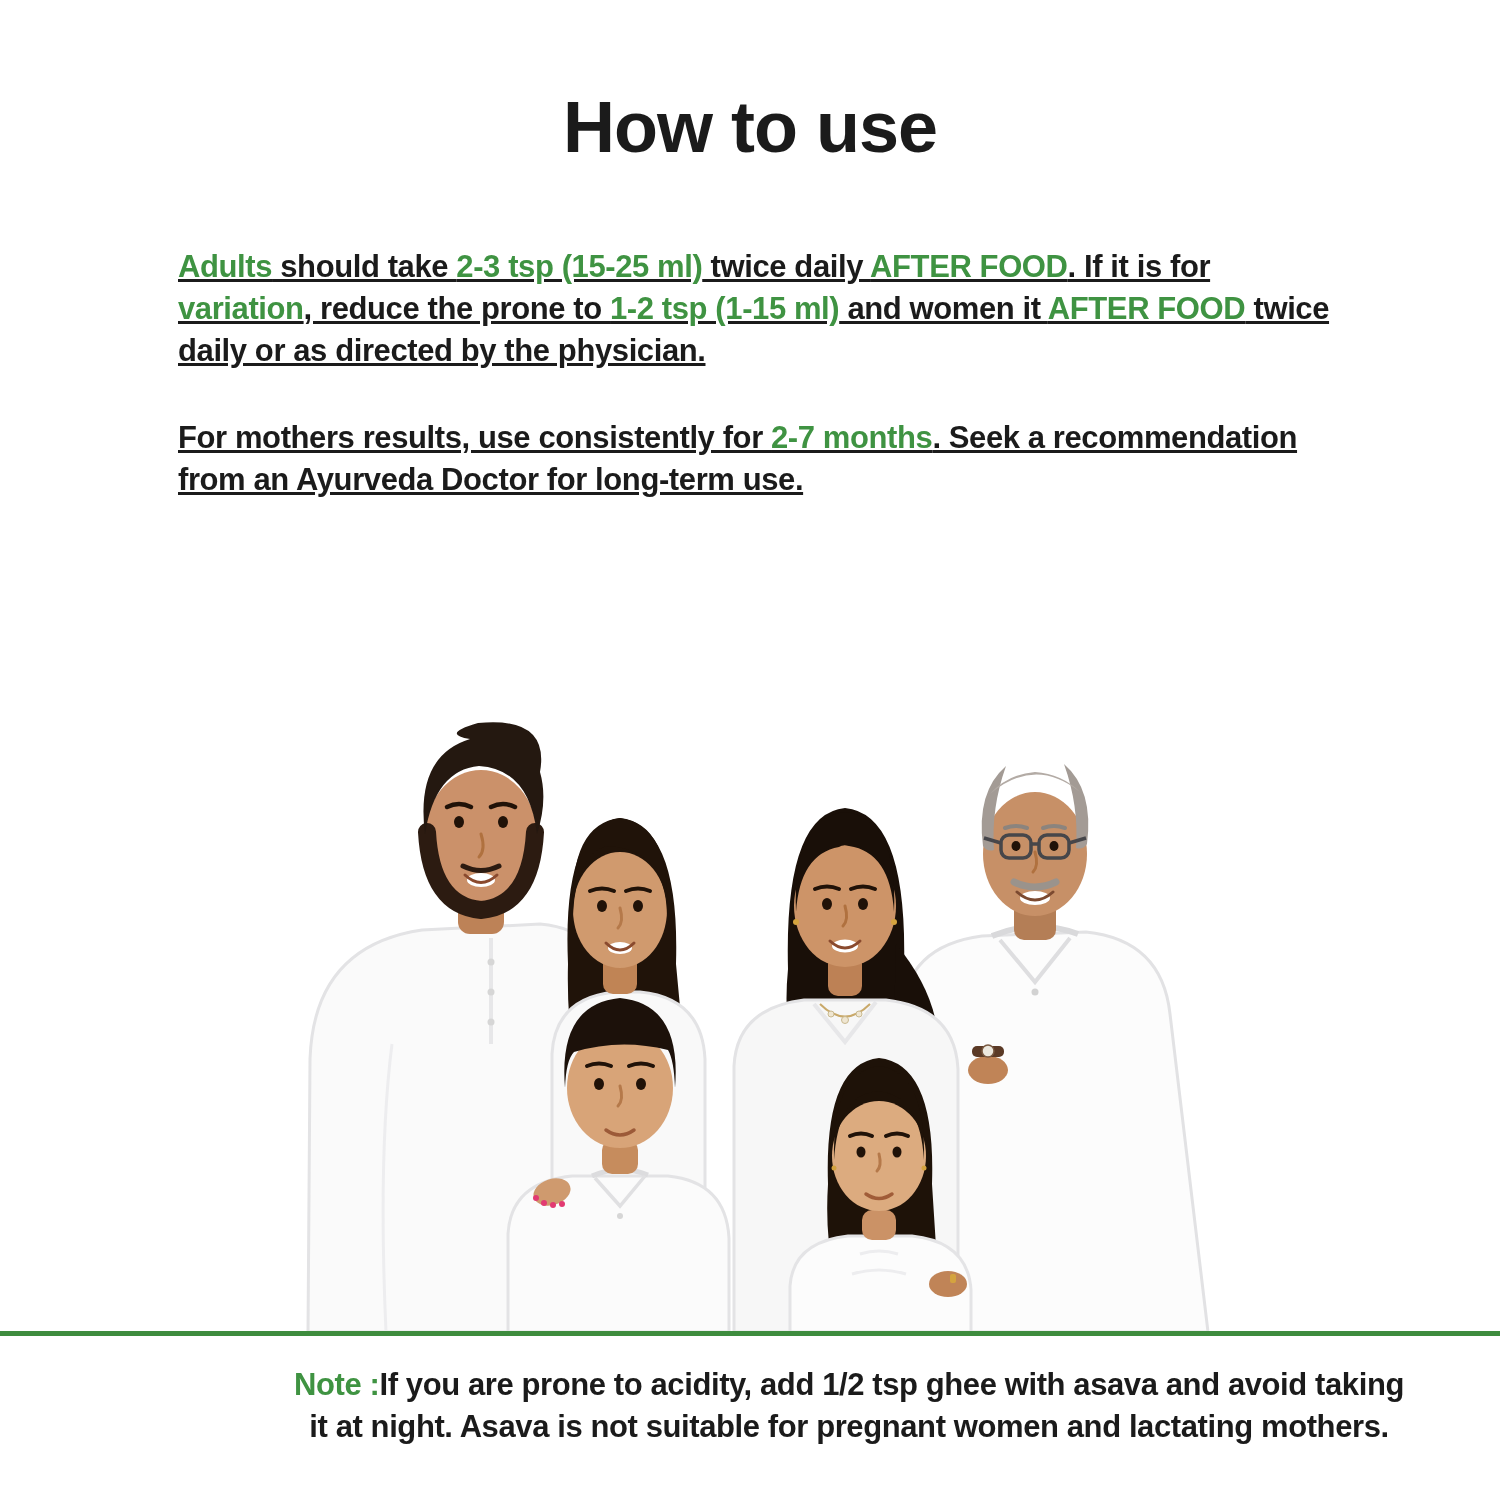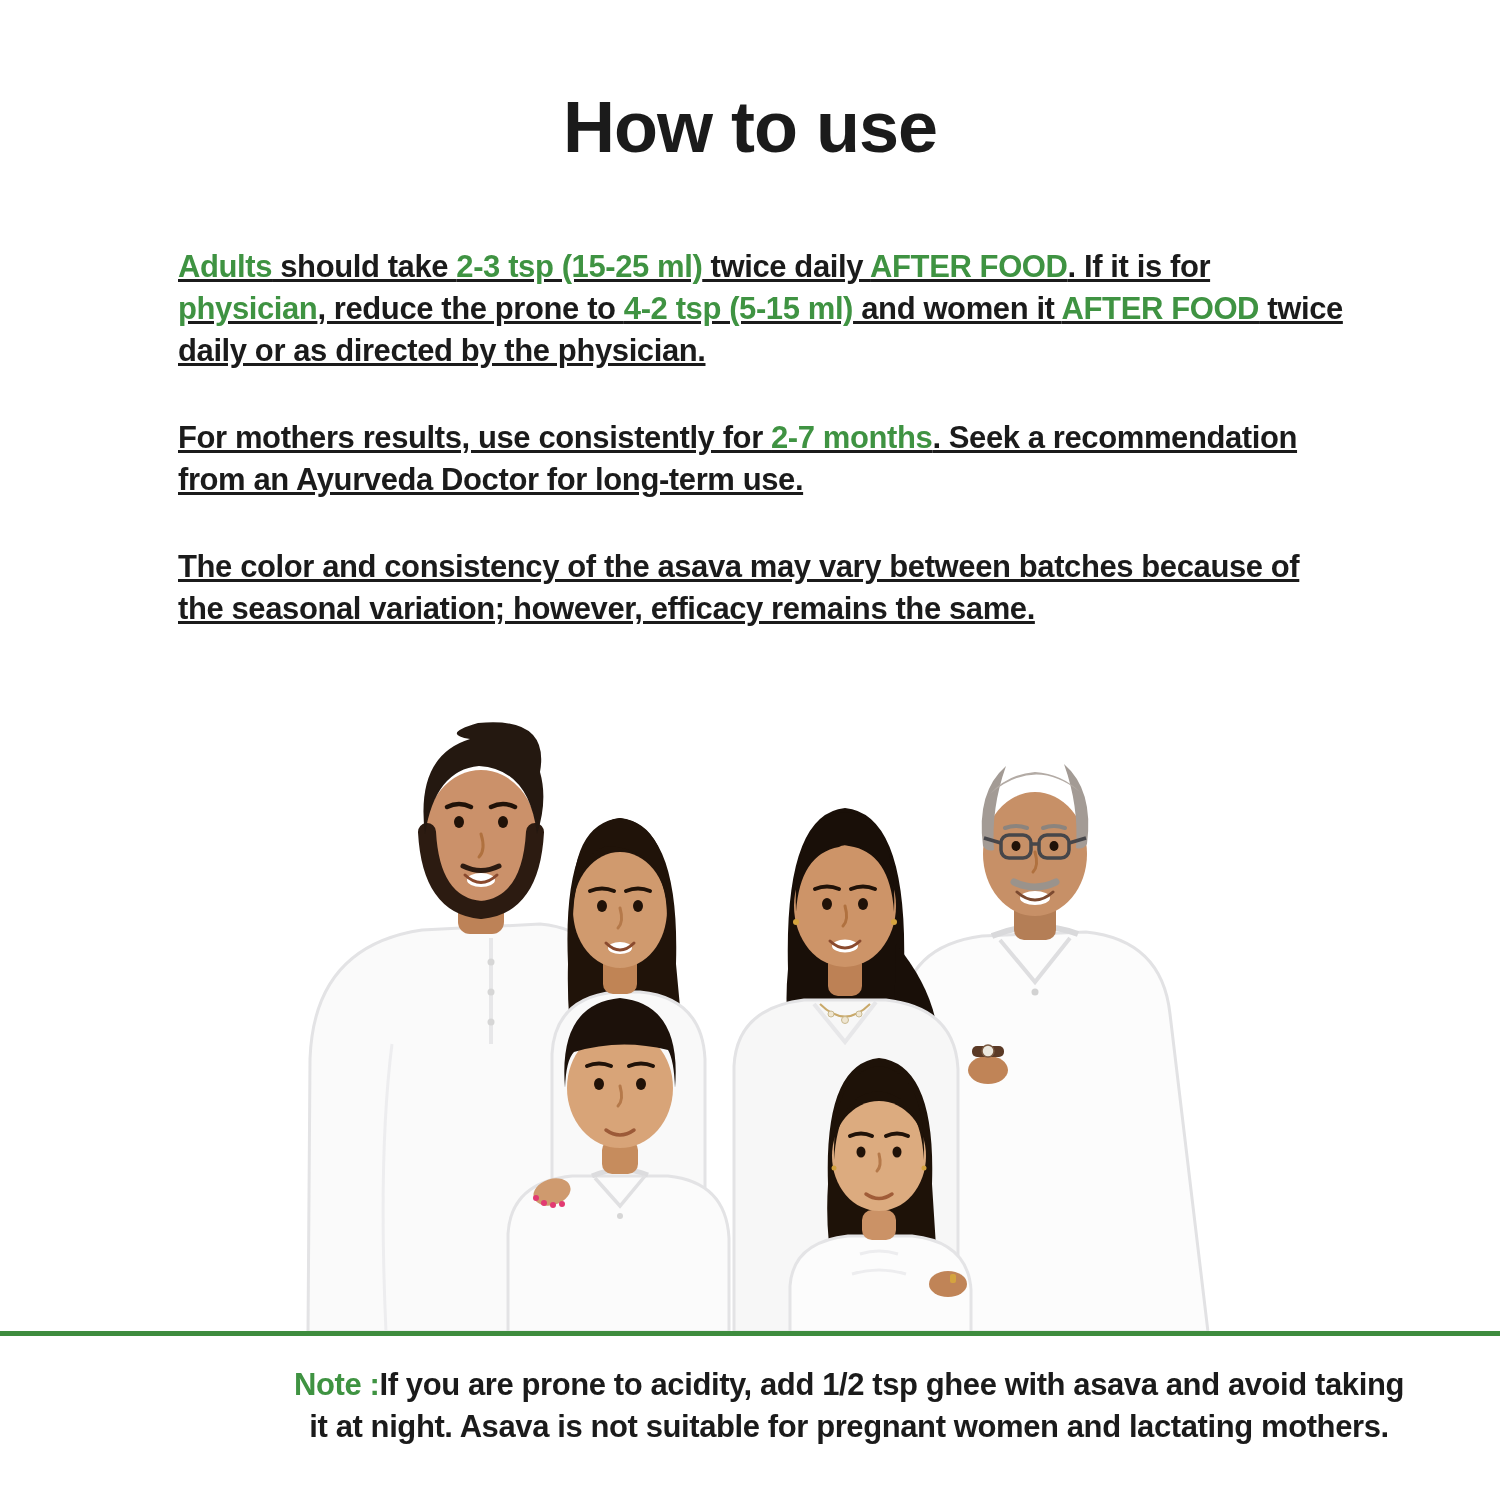--- a/index.html
+++ b/index.html
@@ -32,26 +32,24 @@
 </style>
 </head>
 <body>
 
 <div class="canvas">
 
   <h1 class="title">How to use</h1>
 
   <div class="body-text">
     <p class="para"><span class="green">Adults</span><span> should take </span><span class="green">2-3 tsp (15-25 ml)</span><span> twice daily </span><span class="green">AFTER FOOD</span><span>. If it is for
-</span><span class="green">physician</span><span>, reduce the prone to </span><span class="green">4-2 tsp (5-15 ml)</span><span> and women it </span><span class="green">AFTER FOOD</span><span> twice
+</span><span class="green">variation</span><span>, reduce the prone to </span><span class="green">1-2 tsp (1-15 ml)</span><span> and women it </span><span class="green">AFTER FOOD</span><span> twice
 daily or as directed by the physician.</span></p>
     <p class="para"><span>For mothers results, use consistently for </span><span class="green">2-7 months</span><span>. Seek a recommendation
 from an Ayurveda Doctor for long-term use.</span></p>
-    <p class="para"><span>The color and consistency of the asava may vary between batches because of
-the seasonal variation; however, efficacy remains the same.</span></p>
   </div>
 
   <div class="photo">
     <svg width="930" height="618" viewBox="0 0 930 618" xmlns="http://www.w3.org/2000/svg" role="img">
 
       <g>
         <path d="M8 618 L10 345 Q14 232 122 216 L240 210 Q310 216 313 292 L315 618 Z" fill="#fafafa" stroke="#e3e3e5" stroke-width="3"></path>
         <path d="M86 618 Q78 440 92 330" stroke="#ededef" stroke-width="3" fill="none"></path>
         <path d="M191 224 L191 330" stroke="#e7e7e9" stroke-width="4"></path>
         <circle cx="191" cy="248" r="3.5" fill="#d6d6d6"></circle>

